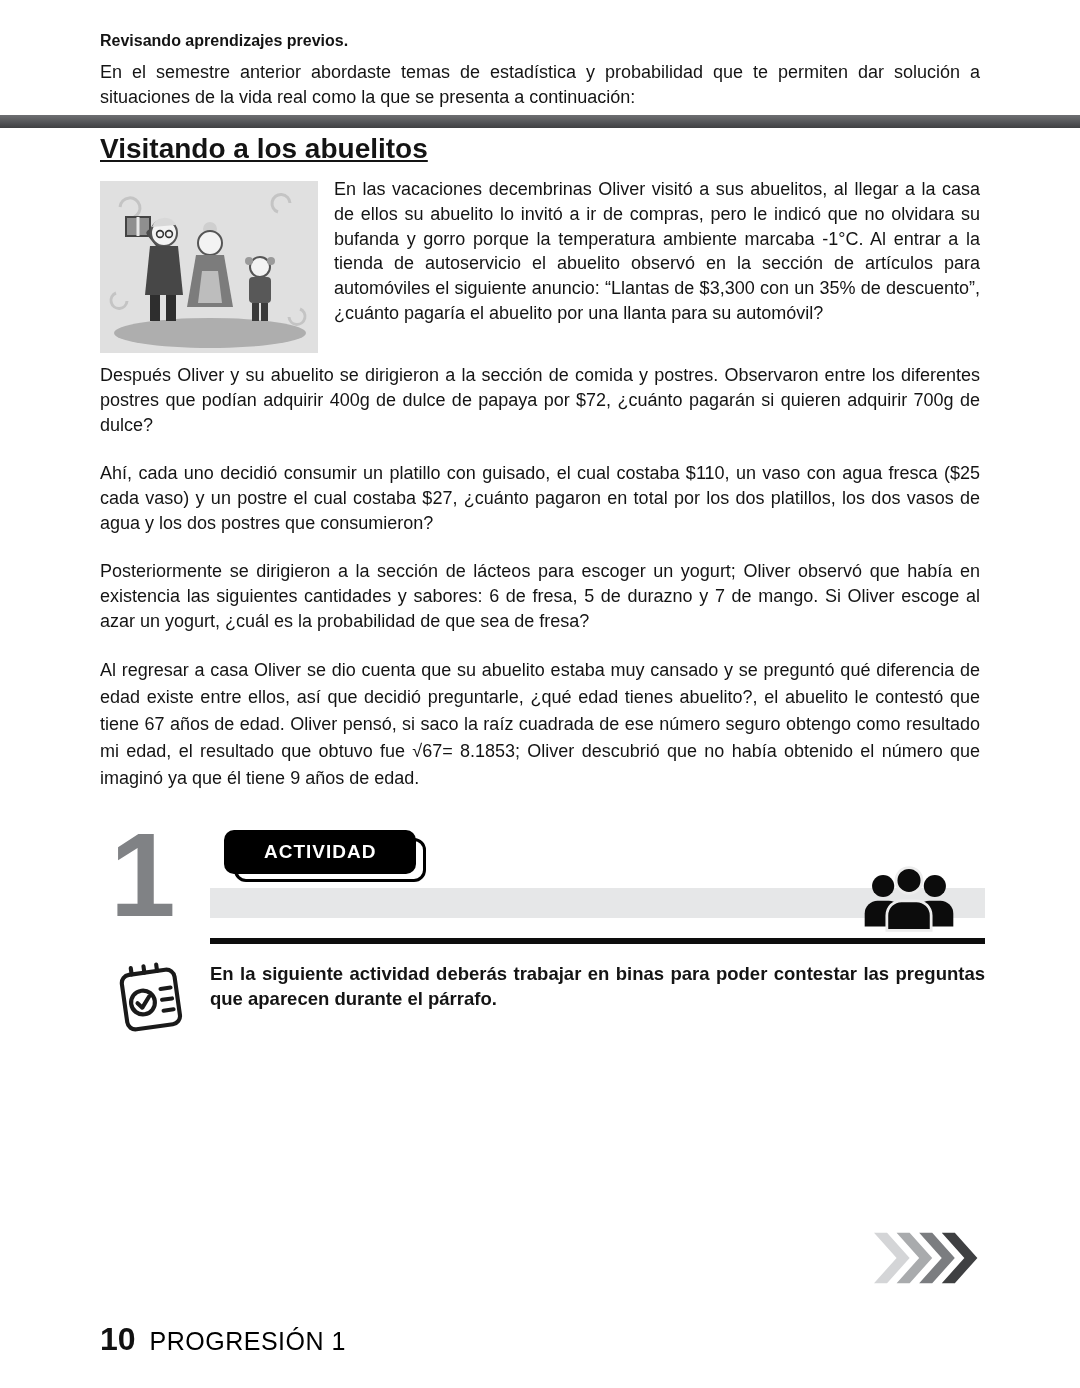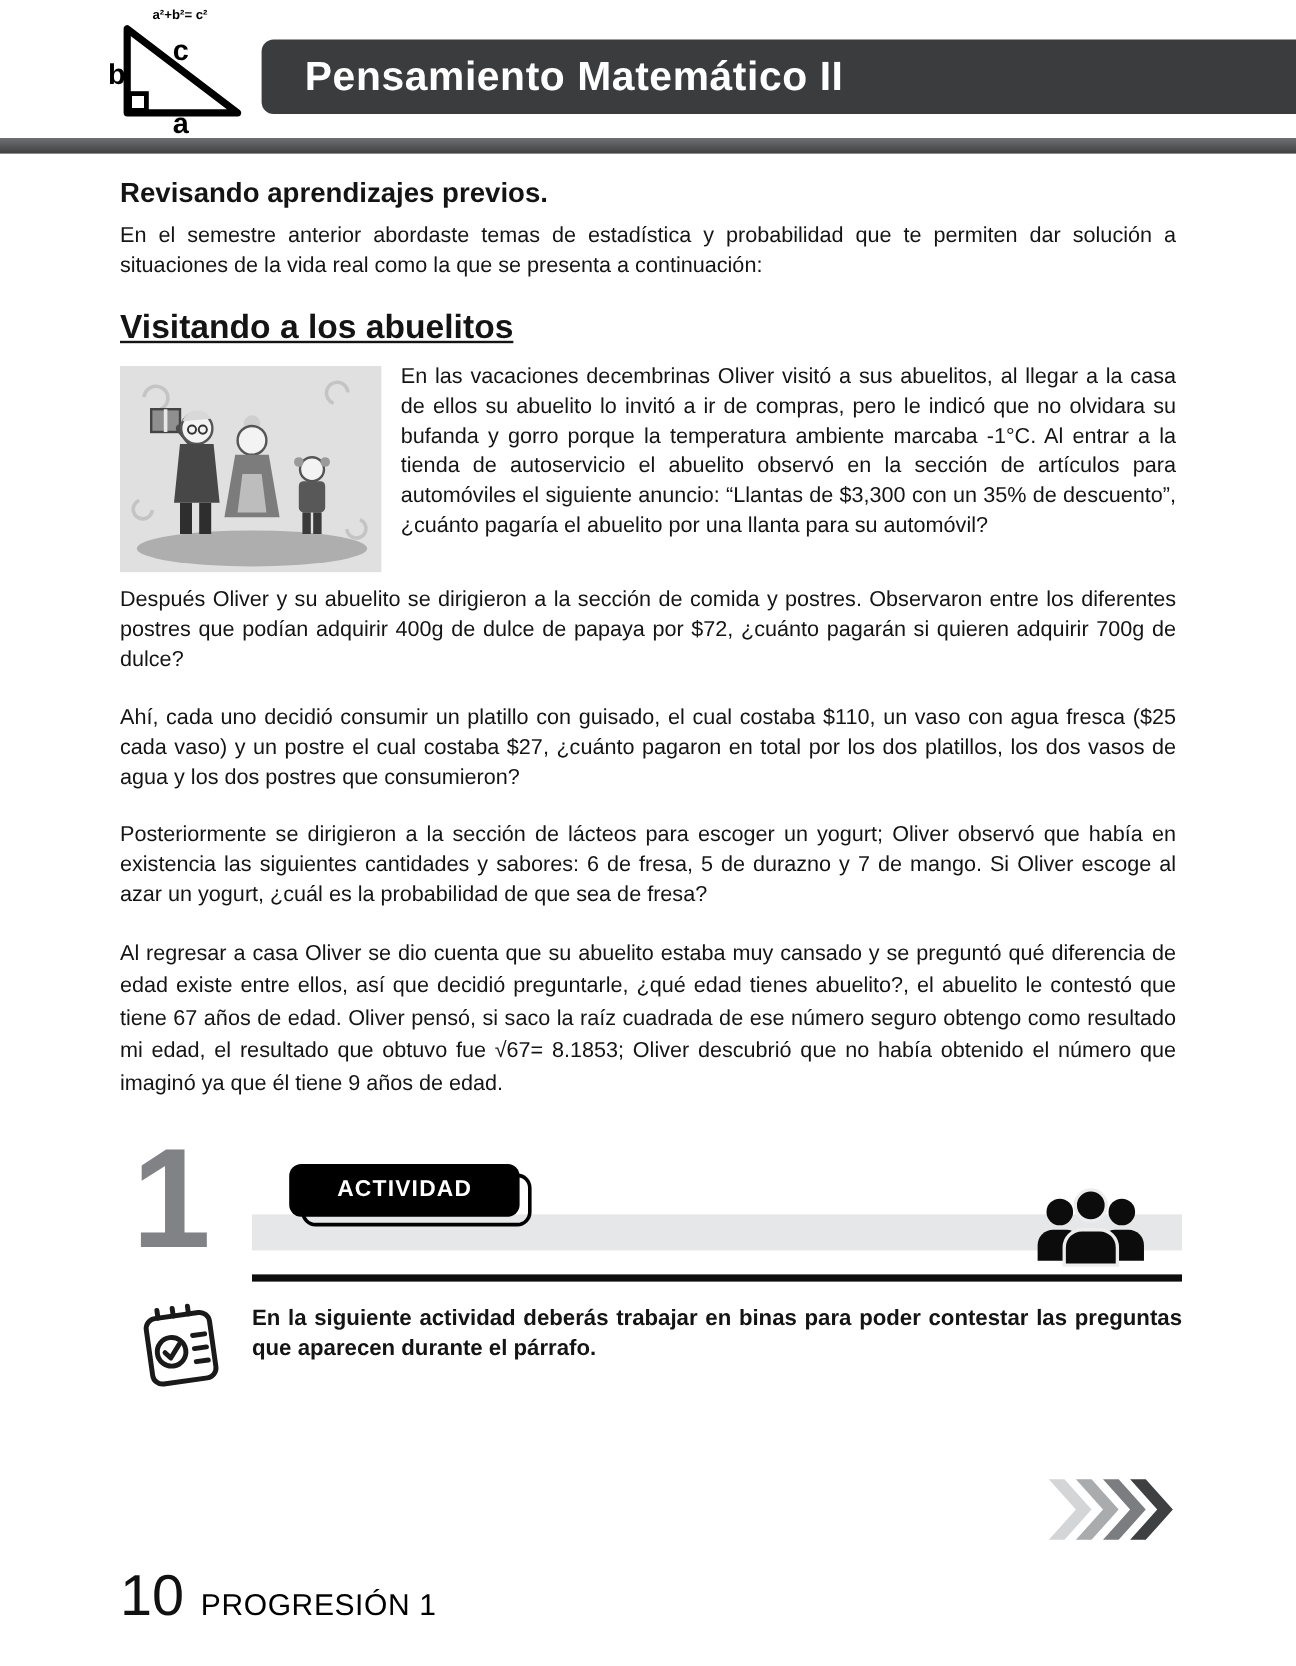--- a/index.html
+++ b/index.html
@@ -10,69 +10,54 @@
   .header-area{position:relative;height:115px;background:#fff;}
   .logo{position:absolute;left:82px;top:4px;width:130px;height:108px;}
   .title-bar{position:absolute;left:218px;right:0;top:33px;height:62px;background:#3b3c3e;
              border-radius:10px 0 0 10px;display:flex;align-items:center;}
   .title-bar h1{margin:0;padding-left:36px;font-size:34px;font-weight:bold;color:#fff;letter-spacing:.5px;}
   .header-stripe{position:absolute;left:0;top:115px;width:1080px;height:13px;
                  background:linear-gradient(#6e6f72,#3f4042);}
 
   
   .content{padding:32px 100px 0 100px;}
-  .h-prev{font-size:23px;margin:0 0 10px 0;font-weight:bold;}
+  .h-prev{font-size:16px;margin:0 0 10px 0;font-weight:bold;}
   .h-story{font-size:28px;margin:8px 0 12px 0;font-weight:bold;text-decoration:underline;}
   p.body{font-size:18px;line-height:1.37;text-align:justify;margin:0 0 24px 0;}
   p.tall{line-height:1.5;}
   .story{margin-bottom:0;}
   .illustration{float:left;width:218px;height:172px;margin:4px 16px 10px 0;}
   .clear{clear:left;}
 
   
   .activity{display:grid;grid-template-columns:100px 1fr;padding:14px 95px 0 110px;}
   .activity-number{font-size:118px;font-weight:bold;color:#808285;line-height:.88;margin-top:-6px;}
   .activity-band{position:relative;height:114px;}
-  .badge{position:absolute;left:14px;top:16px;z-index:2;background:#000;color:#fff;
-         font-weight:bold;font-size:19px;letter-spacing:1px;padding:11px 40px;border-radius:10px;margin-left:17px;}
+  .badge{position:absolute;left:14px;top:0;z-index:2;background:#000;color:#fff;
+         font-weight:bold;font-size:19px;letter-spacing:1px;padding:11px 40px;border-radius:10px;}
   .badge::after{content:"";position:absolute;left:10px;top:8px;width:calc(100% - 6px);
                 height:calc(100% - 6px);border:3px solid #000;border-radius:12px;z-index:-1;}
   .gray-bar{position:absolute;left:0;right:0;top:58px;height:30px;background:#e6e7e8;}
   .people-icon{position:absolute;right:28px;bottom:10px;width:96px;height:72px;}
   .black-line{position:absolute;left:0;right:0;bottom:0;height:6px;background:#0d0d0d;}
   .checklist-icon{width:88px;height:88px;margin:8px 0 0 -4px;}
   .instruction{font-size:18.5px;font-weight:bold;line-height:1.35;text-align:justify;
                margin:0;padding-top:18px;}
 
   
   .chevrons{position:absolute;right:100px;top:1232px;}
   .footer{position:absolute;left:100px;bottom:30px;display:flex;align-items:baseline;gap:14px;}
-  .page-num{font-size:48px;font-weight:normal;color:#111;}
+  .page-num{font-size:32px;font-weight:bold;color:#111;}
   .progression{font-size:25px;color:#000000;letter-spacing:.5px;}
 </style>
 </head>
 <body>
 
 <div class="page">
 
-  <div class="header-area">
-    <div class="logo">
-      <svg viewBox="0 0 130 108" width="130" height="108">
-        <text x="68" y="12" font-size="11" font-weight="bold" text-anchor="middle" fill="#000">a²+b²= c²</text>
-        <polygon points="24,20 24,90 116,90" fill="#fff" stroke="#000" stroke-width="6" stroke-linejoin="round"></polygon>
-        <rect x="26" y="74" width="14" height="14" fill="none" stroke="#000" stroke-width="4"></rect>
-        <text x="8" y="66" font-size="24" font-weight="bold" fill="#000">b</text>
-        <text x="62" y="46" font-size="24" font-weight="bold" fill="#000">c</text>
-        <text x="62" y="107" font-size="24" font-weight="bold" fill="#000">a</text>
-      </svg>
-    </div>
-    <div class="title-bar">
-      <h1>Pensamiento Matemático II</h1>
-    </div>
-  </div>
   <div class="header-stripe"></div>
 
   <div class="content">
     <h2 class="h-prev">Revisando aprendizajes previos.</h2>
     <p class="body">En el semestre anterior abordaste temas de estadística y probabilidad que te permiten dar solución a situaciones de la vida real como la que se presenta a continuación:</p>
 
     <h2 class="h-story">Visitando a los abuelitos</h2>
 
     <div class="story">
       <div class="illustration">

